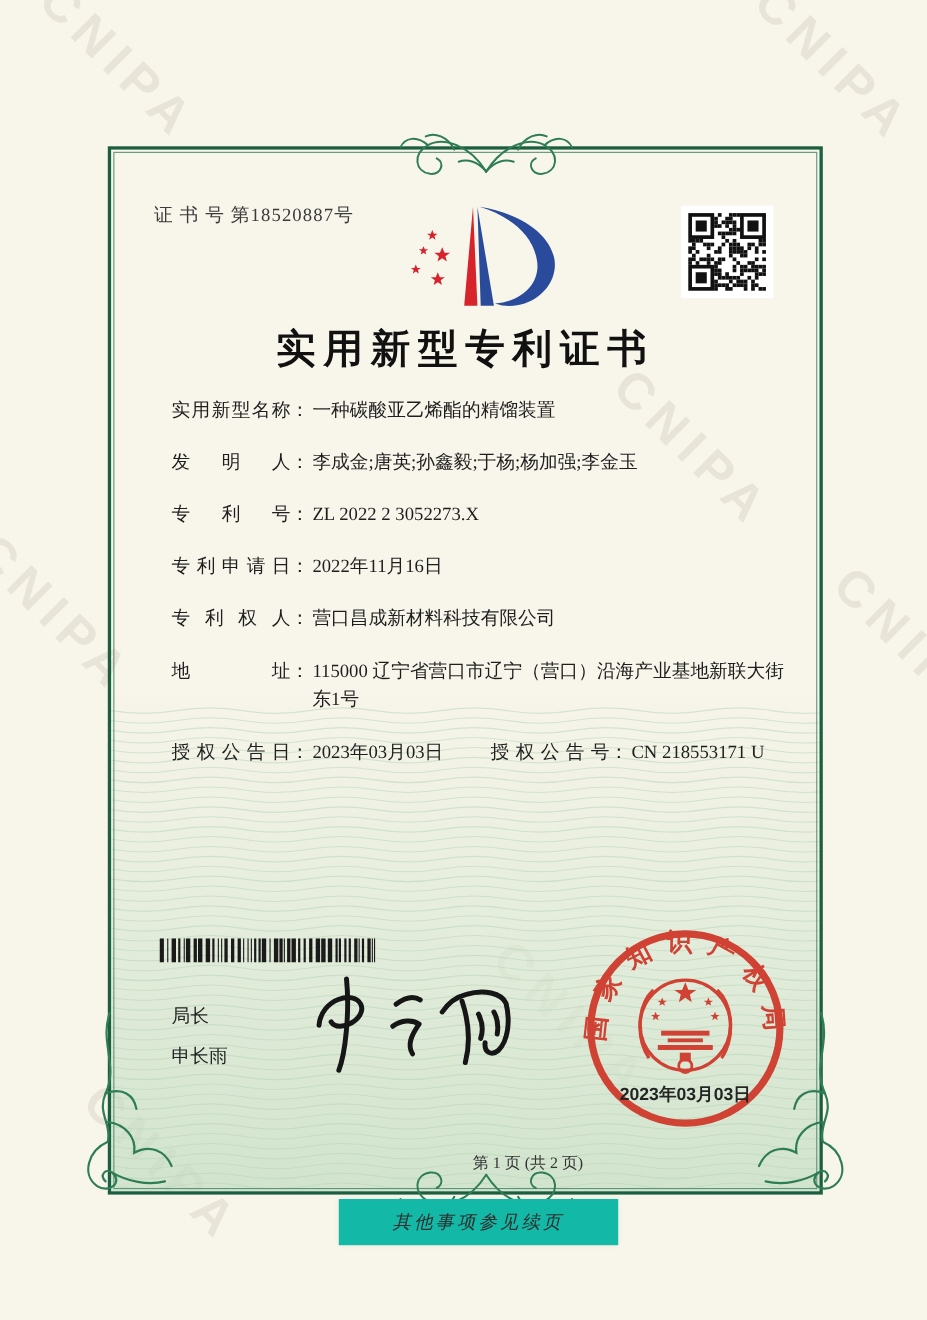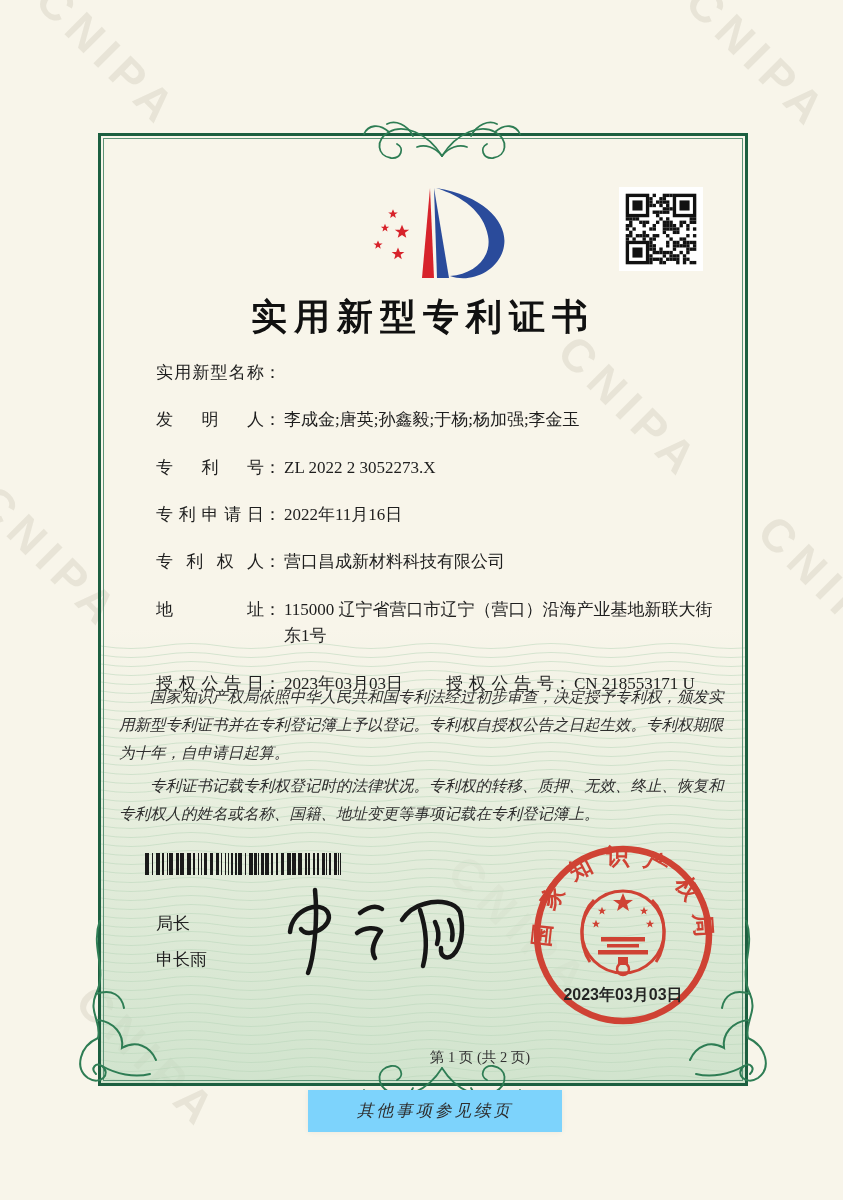--- a/index.html
+++ b/index.html
@@ -49,21 +49,21 @@
             font-family:"Liberation Sans","DejaVu Sans",sans-serif; font-size:17px; color:#222; }
   .signer div { margin-bottom:13px; }
   .signature { position:absolute; left:262px; top:880px; z-index:3; }
 
   
   .seal { position:absolute; left:528px; top:840px; z-index:4; opacity:0.95; }
 
   
   .page-indicator { position:absolute; left:98px; top:1048px; width:764px; text-align:center;
                     font-size:14.5px; color:#333; z-index:3; }
-  .cont-box { position:absolute; left:308px; top:1090px; width:254px; height:42px; background:#7dd3fc;
+  .cont-box { position:absolute; left:308px; top:1090px; width:254px; height:42px; background:#14b8a6;
               z-index:5; display:flex; align-items:center; justify-content:center;
               font-size:16.5px; font-style:italic; letter-spacing:3px; color:#2e2e2e;
               box-shadow:0 0 6px rgba(0,0,0,0.06); }
 
   .orn { position:absolute; z-index:3; }
 </style>
 </head>
 <body>
 
 <div class="page">
@@ -175,20 +175,21 @@
   <svg class="orn" style="left:678px; top:920px;" width="110" height="175" viewBox="0 0 110 175">
     <g stroke="#2e7d54" stroke-width="2" fill="none" stroke-linecap="round" transform="translate(110,0) scale(-1,1)">
       <path d="M42,0 C32,28 50,48 38,74 C30,92 44,102 40,118"></path>
       <path d="M40,118 C22,126 16,148 30,158 C42,166 54,154 44,146 C38,142 32,148 38,154"></path>
       <path d="M38,74 C54,68 64,76 66,88"></path>
       <path d="M40,100 C56,102 66,114 64,128 C78,120 92,126 98,140"></path>
       <path d="M44,146 C58,154 76,158 92,154"></path>
     </g>
   </svg>
 
+  <div class="cert-no">证 书 号 第18520887号</div>
 
   <svg class="logo" width="160" height="118" viewBox="0 0 160 118">
     <defs>
       <polygon id="star" points="0,-10 2.9,-3.1 10,-3.1 4.1,1.2 5.9,8.1 0,4 -5.9,8.1 -4.1,1.2 -10,-3.1 -2.9,-3.1"></polygon>
     </defs>
     <g fill="#d7232b">
       <use href="#star" transform="translate(37,34) scale(0.48)"></use>
       <use href="#star" transform="translate(29,48) scale(0.42)"></use>
       <use href="#star" transform="translate(46,52) scale(0.72)"></use>
       <use href="#star" transform="translate(22,65) scale(0.46)"></use>
@@ -358,20 +359,21 @@
       <rect x="7.62" y="58.300000000000004" width="18.1" height="18.1" fill="#fff"></rect>
       <rect x="11.24" y="61.92" width="10.86" height="10.86" fill="#111"></rect>
     </svg>
 
   <div class="title">实用新型专利证书</div>
 
   <div class="fields">
     <div class="frow">
       <span class="flabel">实用新型名称</span>
       <span class="fcolon">：</span>
+      <span class="fvalue">一种碳酸亚乙烯酯的精馏装置</span>
     </div>
     <div class="frow">
       <span class="flabel">发明人</span>
       <span class="fcolon">：</span>
       <span class="fvalue">李成金;唐英;孙鑫毅;于杨;杨加强;李金玉</span>
     </div>
     <div class="frow">
       <span class="flabel">专利号</span>
       <span class="fcolon">：</span>
       <span class="fvalue">ZL 2022 2 3052273.X</span>
@@ -398,24 +400,20 @@
         <span class="fvalue">2023年03月03日</span>
       </span>
       <span class="grant-right">
         <span class="flabel">授权公告号</span>
         <span class="fcolon">：</span>
         <span class="fvalue">CN 218553171 U</span>
       </span>
     </div>
   </div>
 
-  <div class="body-text">
-    <p>国家知识产权局依照中华人民共和国专利法经过初步审查，决定授予专利权，颁发实用新型专利证书并在专利登记簿上予以登记。专利权自授权公告之日起生效。专利权期限为十年，自申请日起算。</p>
-    <p>专利证书记载专利权登记时的法律状况。专利权的转移、质押、无效、终止、恢复和专利权人的姓名或名称、国籍、地址变更等事项记载在专利登记簿上。</p>
-  </div>
 
   <svg class="barcode" id="barcode" width="200" height="22">
       <rect x="0" y="0" width="4" height="22" fill="#1a1a1a"></rect>
       <rect x="7" y="0" width="1" height="22" fill="#1a1a1a"></rect>
       <rect x="11" y="0" width="4" height="22" fill="#1a1a1a"></rect>
       <rect x="17" y="0" width="2" height="22" fill="#1a1a1a"></rect>
       <rect x="22" y="0" width="1" height="22" fill="#1a1a1a"></rect>
       <rect x="24" y="0" width="4" height="22" fill="#1a1a1a"></rect>
       <rect x="31" y="0" width="3" height="22" fill="#1a1a1a"></rect>
       <rect x="35" y="0" width="4" height="22" fill="#1a1a1a"></rect>

